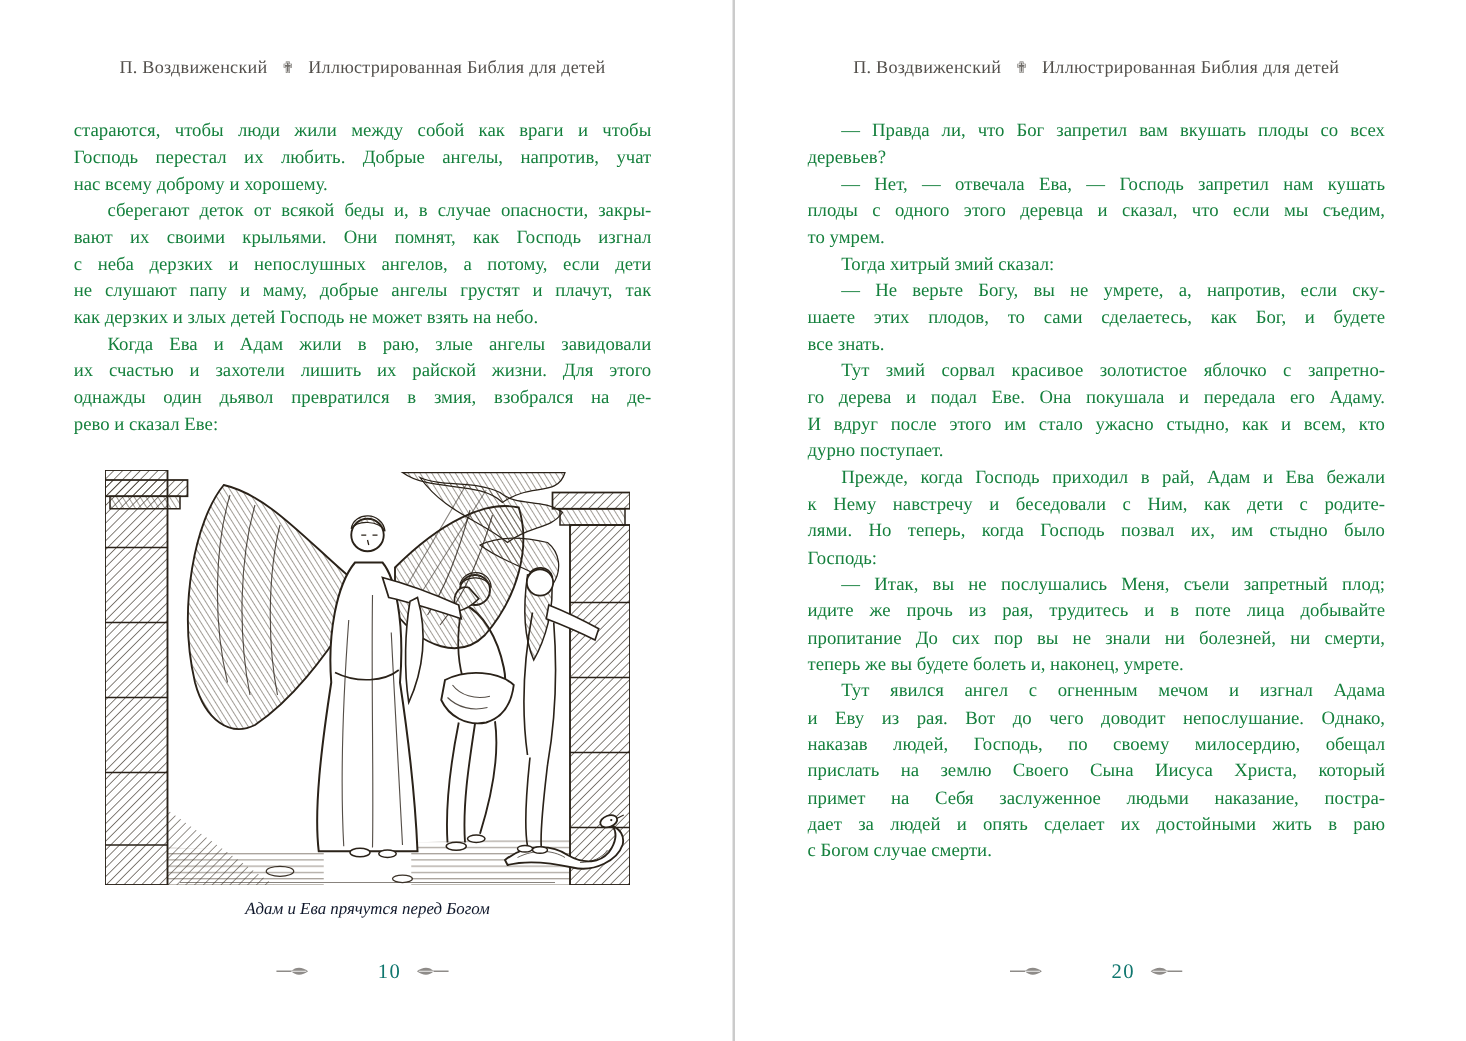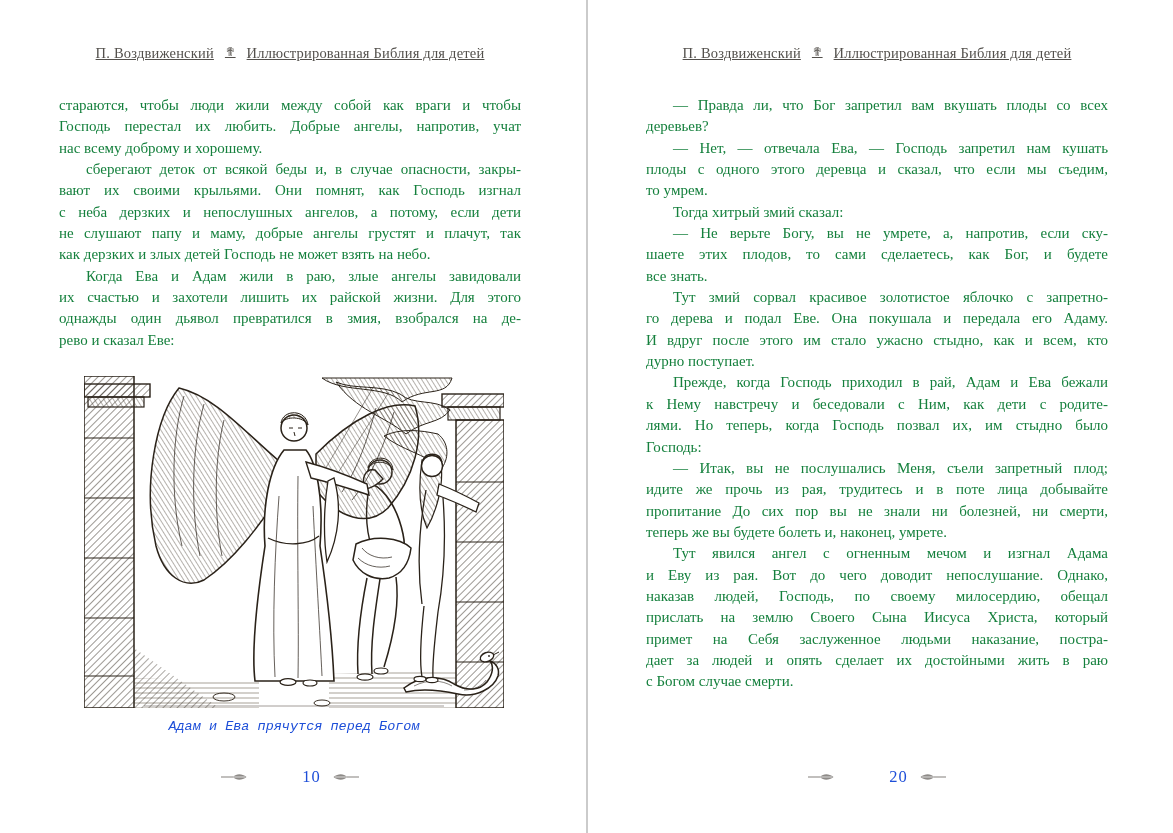--- a/index.html
+++ b/index.html
@@ -10,47 +10,47 @@
     overflow:hidden;
     font-family:"Liberation Serif","DejaVu Serif",serif;
     color:#34312e;
   }
   .gutter{
     position:absolute;top:0;bottom:0;left:586px;width:2px;
     background:#cbcbcb;
   }
   .running-header{
     position:absolute;top:45px;height:18px;
-    display:flex;justify-content:center;align-items:flex-start;gap:11px;
-    font-size:14.5px;color:#53504c;letter-spacing:.2px;white-space:nowrap;text-decoration:underline;
+    display:flex;justify-content:center;align-items:flex-end;gap:11px;
+    font-size:14.5px;color:#53504c;letter-spacing:.2px;white-space:nowrap;
   }
   .running-header .cross{font-size:12.5px;color:#6e6b67;transform:translateY(-1px);}
   .page-text{
     position:absolute;top:95px;width:462px;
     font-size:15px;line-height:21.35px;color:#15803d;
   }
   .page-text .para{margin:0;}
   .page-text .line{
     text-align:justify;text-align-last:justify;
     height:21.35px;overflow:hidden;white-space:normal;
   }
   .page-text .line.last{text-align-last:left;}
   .page-text .para.indent .line:first-child{text-indent:27px;}
   .illustration{
     position:absolute;left:84px;top:376px;width:420px;height:332px;
   }
   .caption{
     position:absolute;left:84px;top:719px;width:420px;
-    text-align:center;font-style:italic;font-size:13.5px;color:#1d4ed8;font-family:Liberation Mono, monospace;
+    text-align:center;font-style:italic;font-size:13.5px;color:#0f172a;
   }
   .page-number-row{
     position:absolute;top:766px;height:22px;
     display:flex;justify-content:center;align-items:center;gap:12px;
   }
-  .page-number-row .num{font-size:16.5px;color:#1d4ed8;letter-spacing:1px;margin-left:43px;}
+  .page-number-row .num{font-size:16.5px;color:#0f766e;letter-spacing:1px;margin-left:43px;}
   .left-col{left:59px;width:462px;}
   .right-col{left:646px;width:462px;}
   .ornament{display:block;}
 </style>
 </head>
 <body>
 
 <div class="screen">
 
   <div class="gutter"></div>

